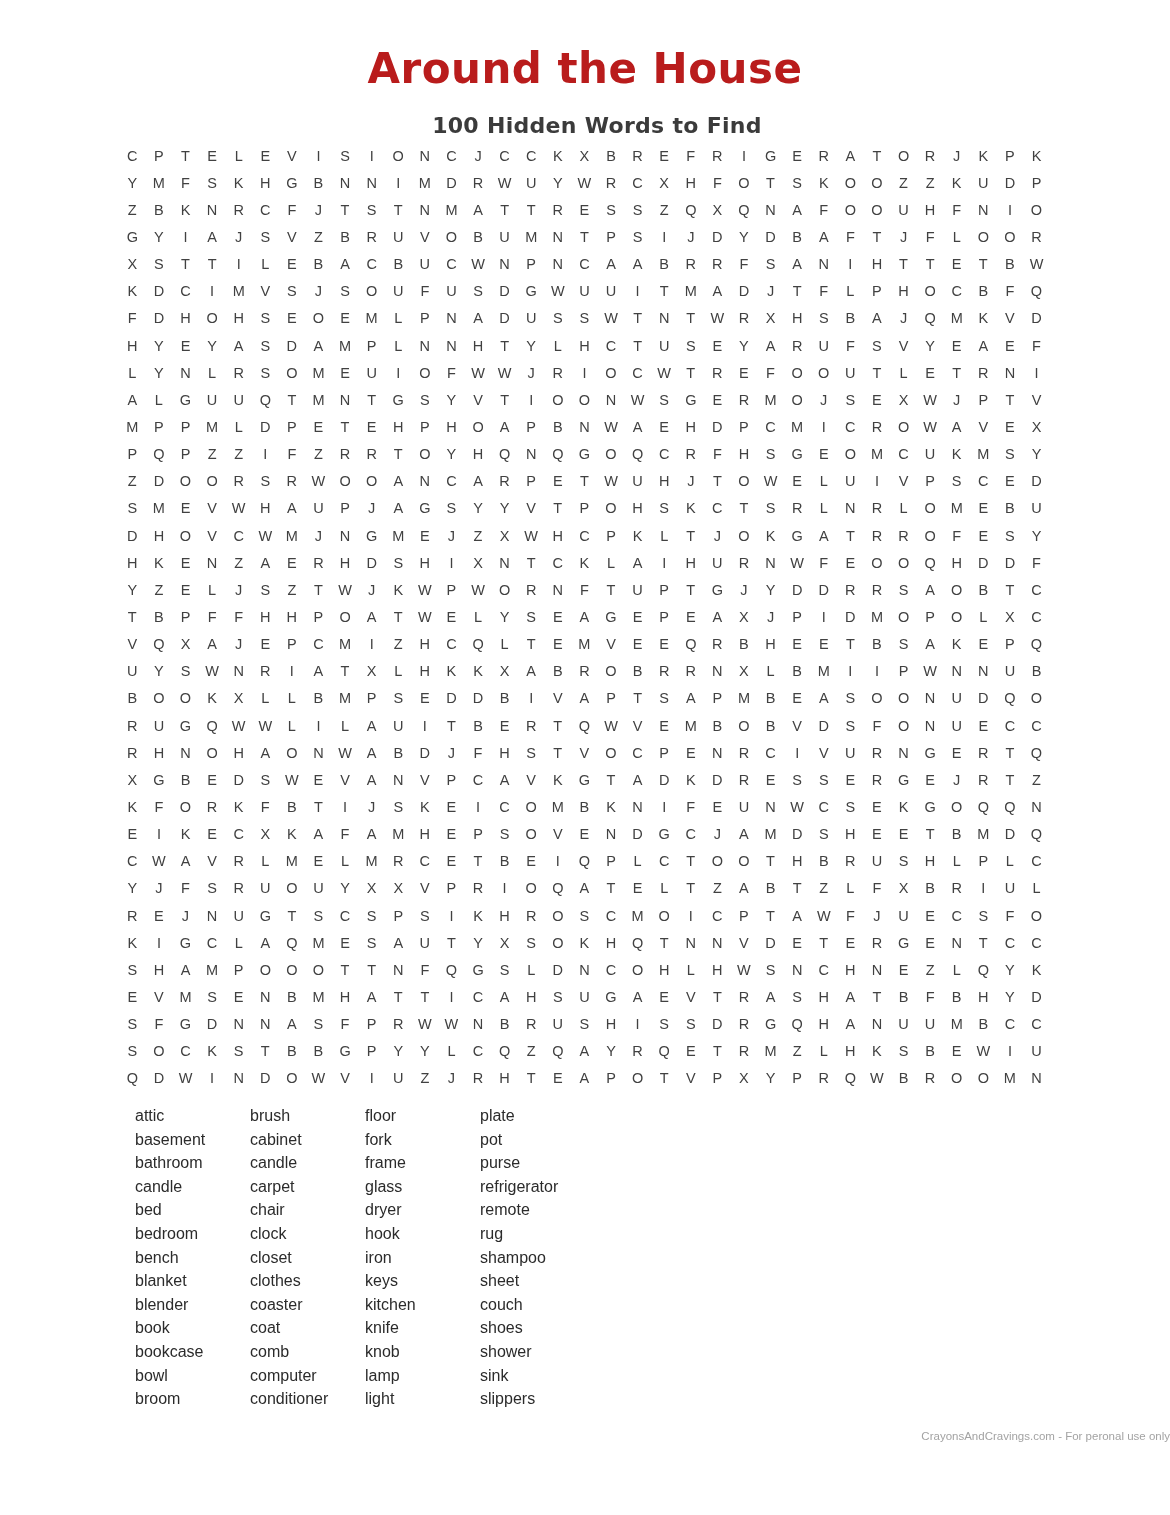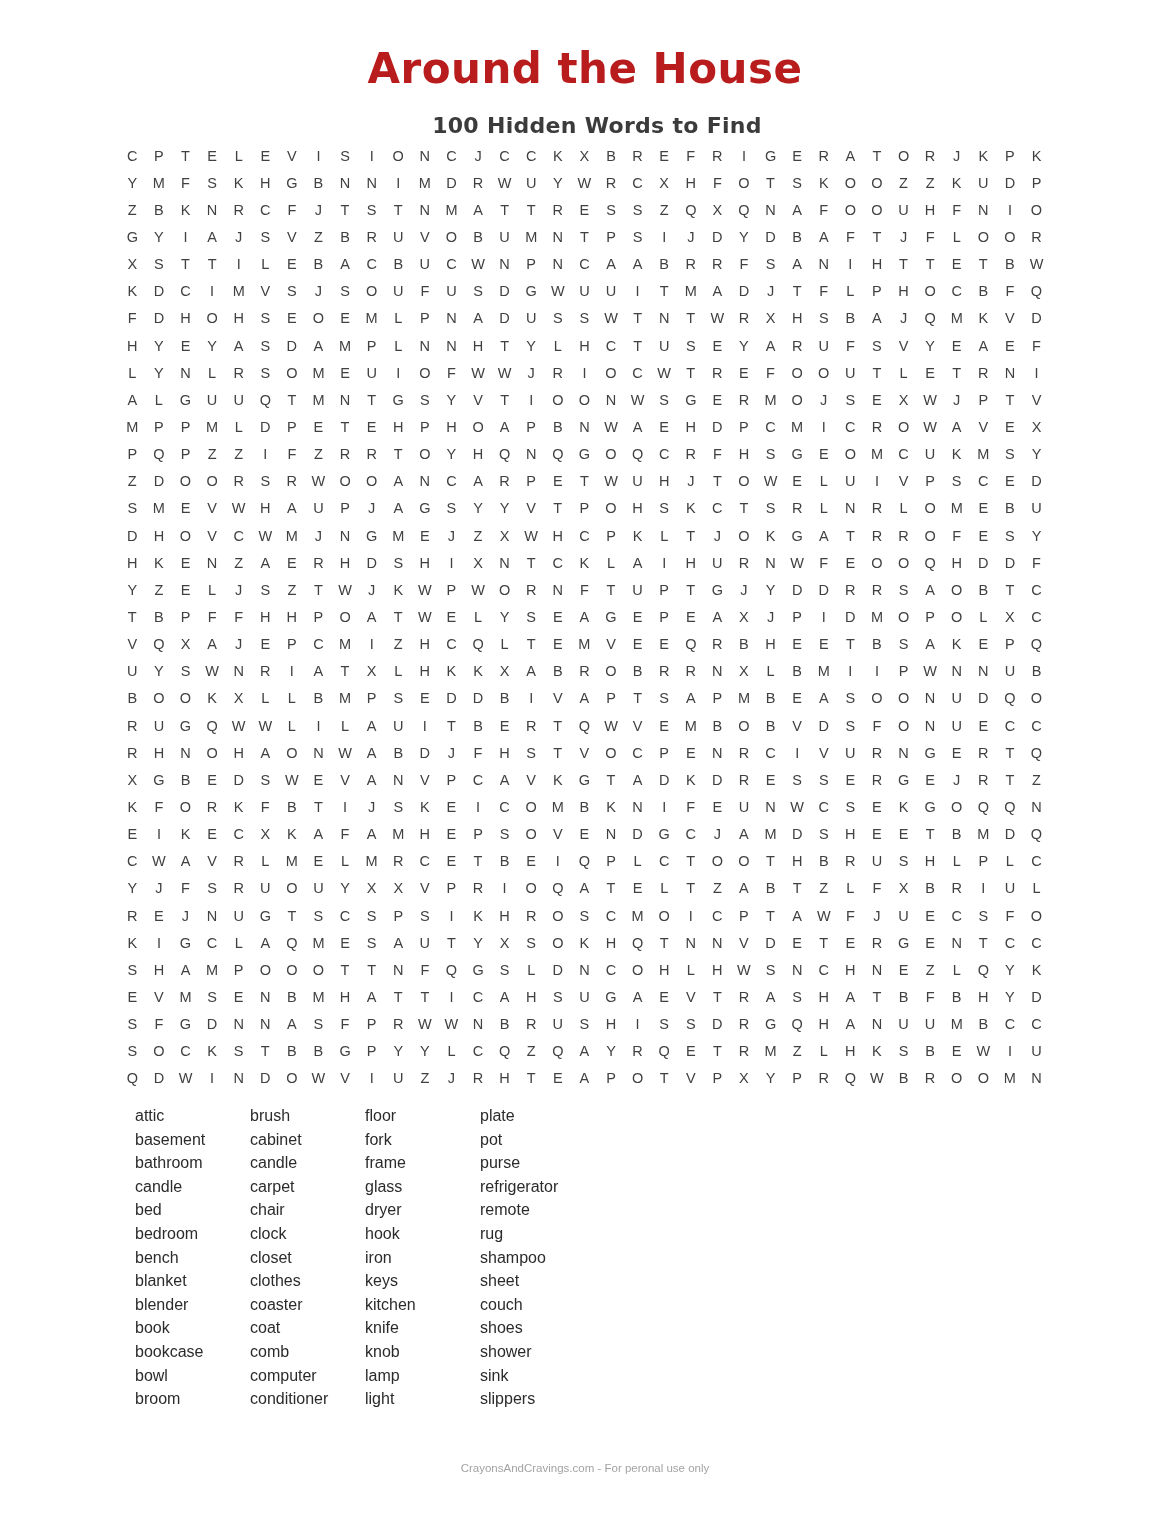--- a/index.html
+++ b/index.html
@@ -76,24 +76,23 @@
     font-size: 16px;
     line-height: 23.6px;
     color: #2b2b2b;
     white-space: nowrap;
   }
   .footer {
     position: absolute;
     top: 1430px;
     left: 0;
     width: 100%;
-    text-align: center;
+    text-align: right;
     font-size: 11.5px;
     color: #a3a3a3;
-    margin-top: 32px;
   }
 </style>
 </head>
 <body>
 
 <div class="page">
   <h1 class="title">Around the House</h1>
   <h2 class="subtitle">100 Hidden Words to Find</h2>
   <div class="grid">
       <div class="grid-cell">C</div>

